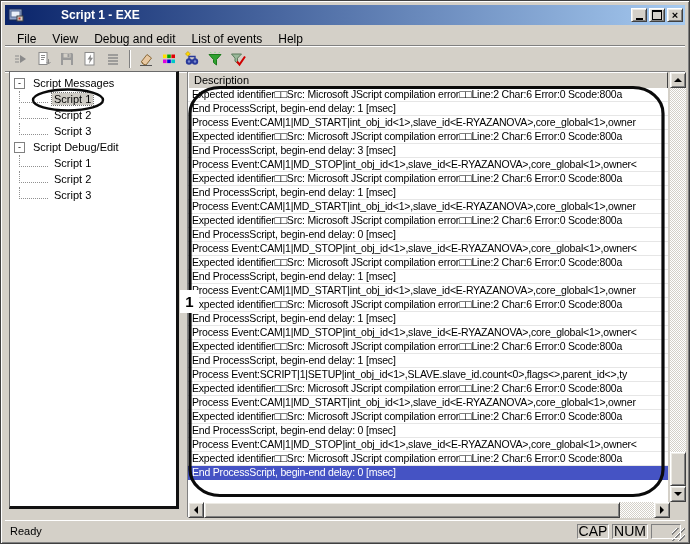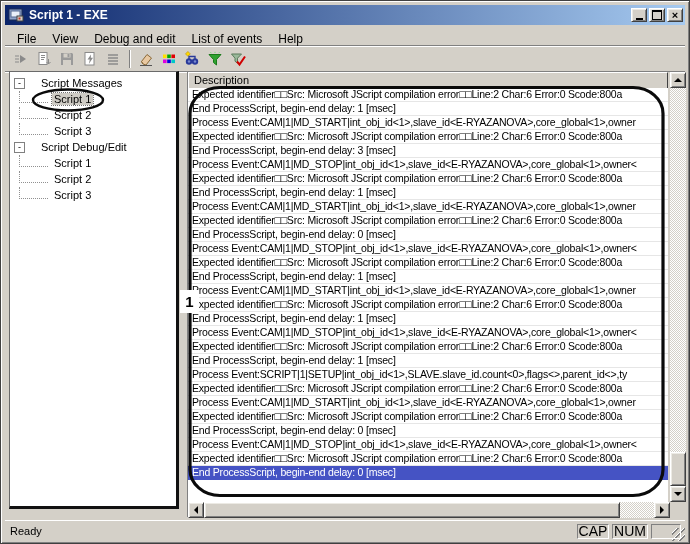--- a/index.html
+++ b/index.html
@@ -1,21 +1,21 @@
 <!DOCTYPE html>
 <html style="--chrome: #D4D0C8; --title_start: #0A246A; --title_end: #A6CAF0; --selection: #4553C4; --annotation: #0a0a0a;"><head>
 <meta charset="utf-8">
 <style>
   html,body{margin:0;padding:0;background:#808080;}
   body{width:690px;height:544px;overflow:hidden;font-family:"Liberation Sans","DejaVu Sans",sans-serif;}
   .window{position:relative;width:688px;height:542px;background:#D4D0C8;border:1px solid #404040;
     box-shadow:inset 1px 1px 0 #fff, inset -1px -1px 0 #808080;}
   
   .titlebar{position:absolute;left:4px;top:4px;right:4px;height:20px;
-    background:linear-gradient(90deg,var(--title_start),var(--title_end));display:flex;align-items:center;}
+    background:linear-gradient(90deg,var(--title_start),var(--title_end));display:flex;align-items:center;gap:32px;}
   .title-icon{width:16px;height:16px;margin-left:3px;flex:0 0 auto;}
   .title-text{color:#fff;font-weight:bold;font-size:12px;margin-left:5px;flex:1;white-space:nowrap;}
   .wbtns{display:flex;margin-right:2px;gap:2px;}
   .wbtn{width:16px;height:14px;background:#D4D0C8;border:1px solid;border-color:#fff #404040 #404040 #fff;
     box-shadow:inset 1px 1px 0 #ECEAE4, inset -1px -1px 0 #808080;display:flex;align-items:center;justify-content:center;padding:0;}
   .glyph-min{width:7px;height:2px;background:#000;margin-top:7px;}
   .glyph-max{width:8px;height:7px;border:1px solid #000;border-top-width:2px;}
   .glyph-x{font-size:11px;font-weight:bold;line-height:10px;color:#000;}
   
   .menubar{position:absolute;left:4px;top:25px;right:4px;height:19px;display:flex;align-items:center;
@@ -28,21 +28,21 @@
   .tbtn svg{width:16px;height:16px;display:block;}
   .tsep{width:0;height:18px;border-left:1px solid #808080;border-right:1px solid #fff;margin:0 4px;}
   
   .tree-panel{position:absolute;left:8px;top:70px;width:170px;height:438px;background:#fff;
     border:1px solid #6a6a6a;border-right:3px solid #111;border-bottom:3px solid #111;
     font-size:11px;padding-top:3px;box-sizing:border-box;overflow:hidden;}
   .trow{height:16px;display:flex;align-items:center;white-space:nowrap;}
   .trow.root{padding-left:4px;}
   .expander{width:11px;height:11px;border:1px solid #808080;background:#fff;box-sizing:border-box;
     font-size:9px;line-height:8px;text-align:center;color:#000;flex:0 0 auto;}
-  .trow.root .tlabel{margin-left:16px;}
+  .trow.root .tlabel{margin-left:8px;}
   .trow.child{padding-left:9px;}
   .guide{width:29px;height:16px;border-left:1px dotted #909090;border-bottom:1px dotted #909090;
     box-sizing:border-box;flex:0 0 auto;margin-bottom:7px;height:9px;align-self:flex-start;margin-top:0;}
   .trow.child .guide{height:12px;margin-bottom:0;}
   .trow.child .tlabel{margin-left:4px;padding:0 2px;}
   .tlabel.sel{background:#CFCCC5;outline:1px dotted #707070;}
   .tree-ellipse{position:absolute;left:20px;top:15px;pointer-events:none;}
   
   .list{position:absolute;left:186px;top:70px;width:498px;height:446px;background:#D4D0C8;
     border:1px solid #808080;box-sizing:border-box;}

